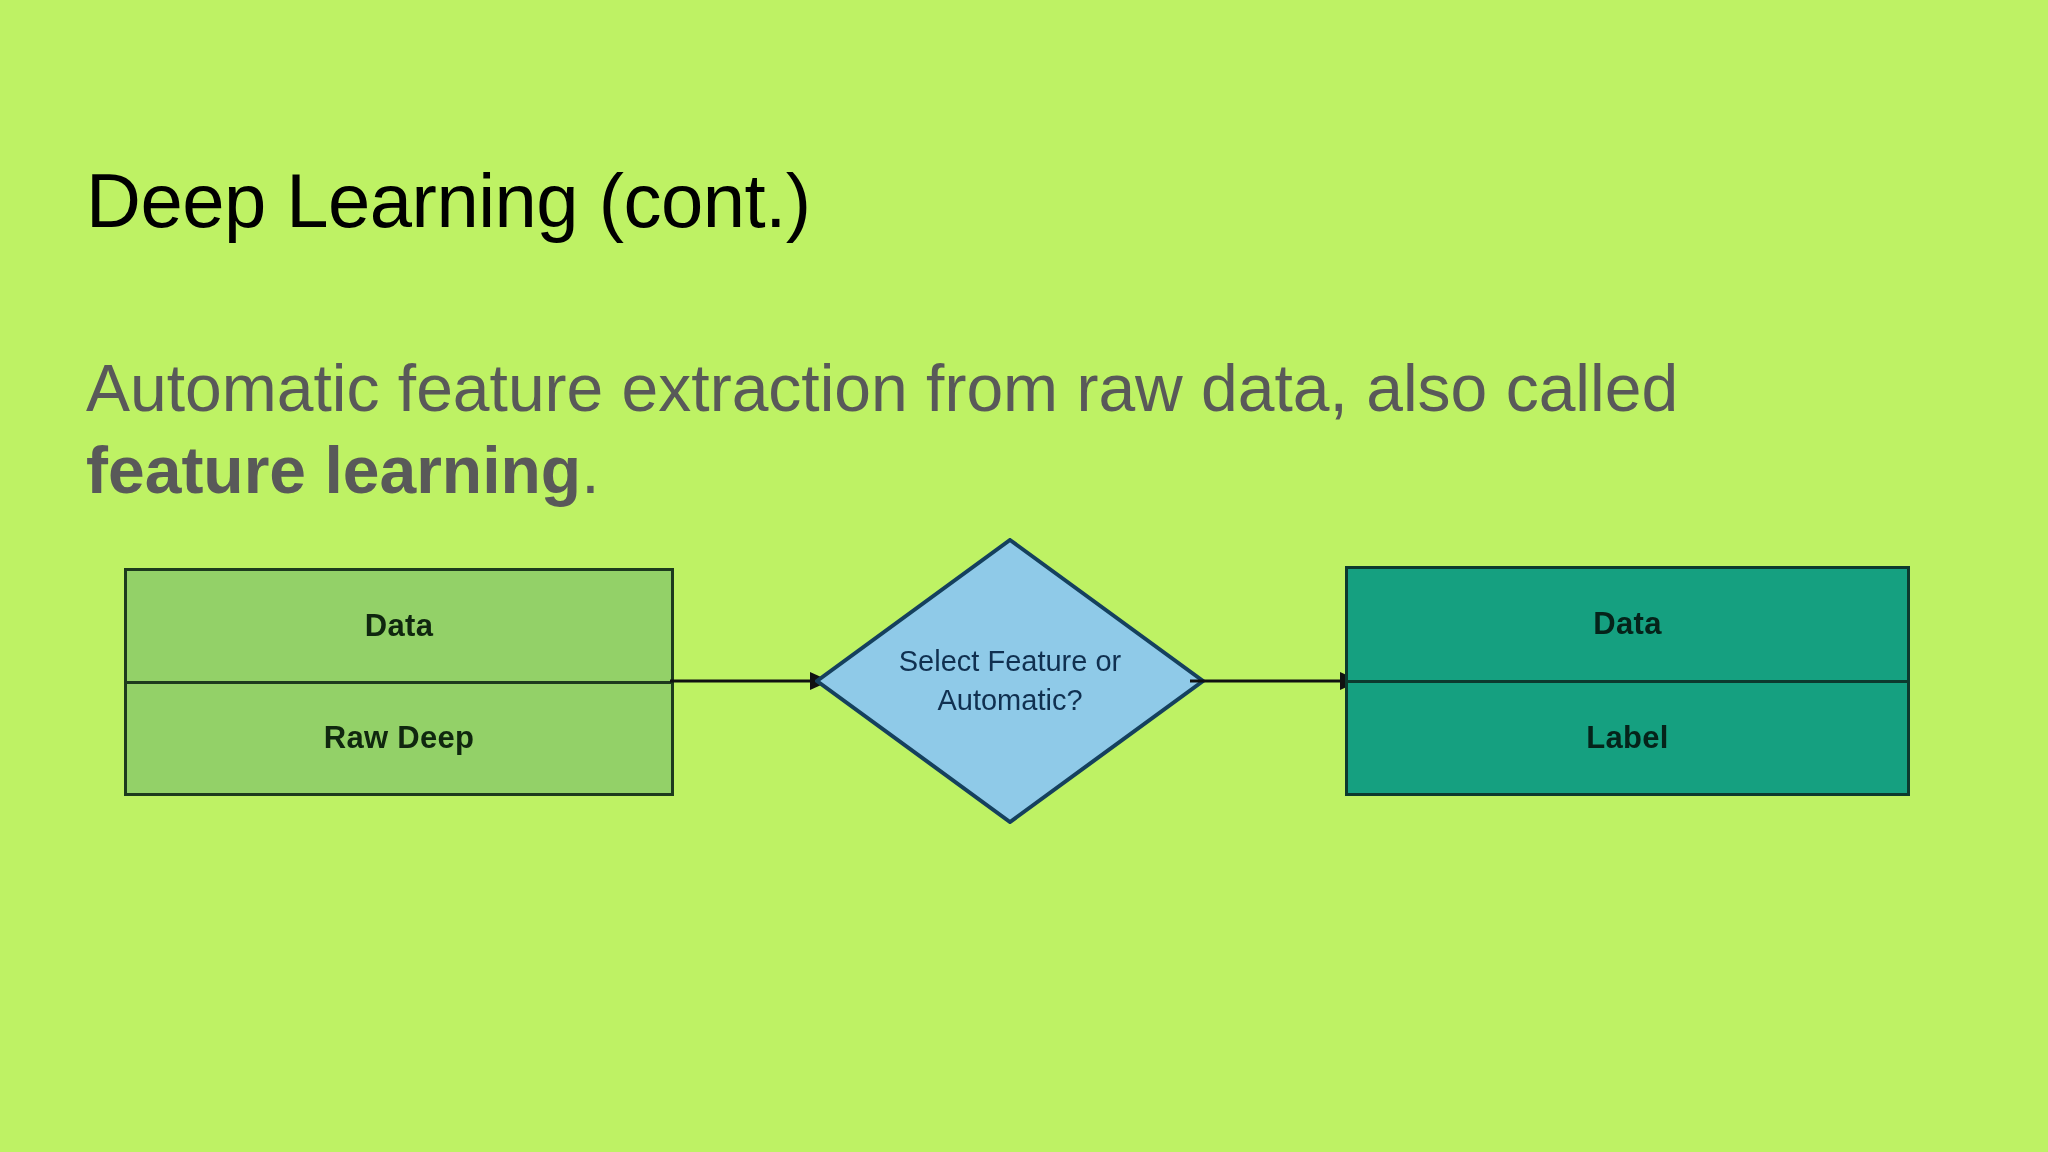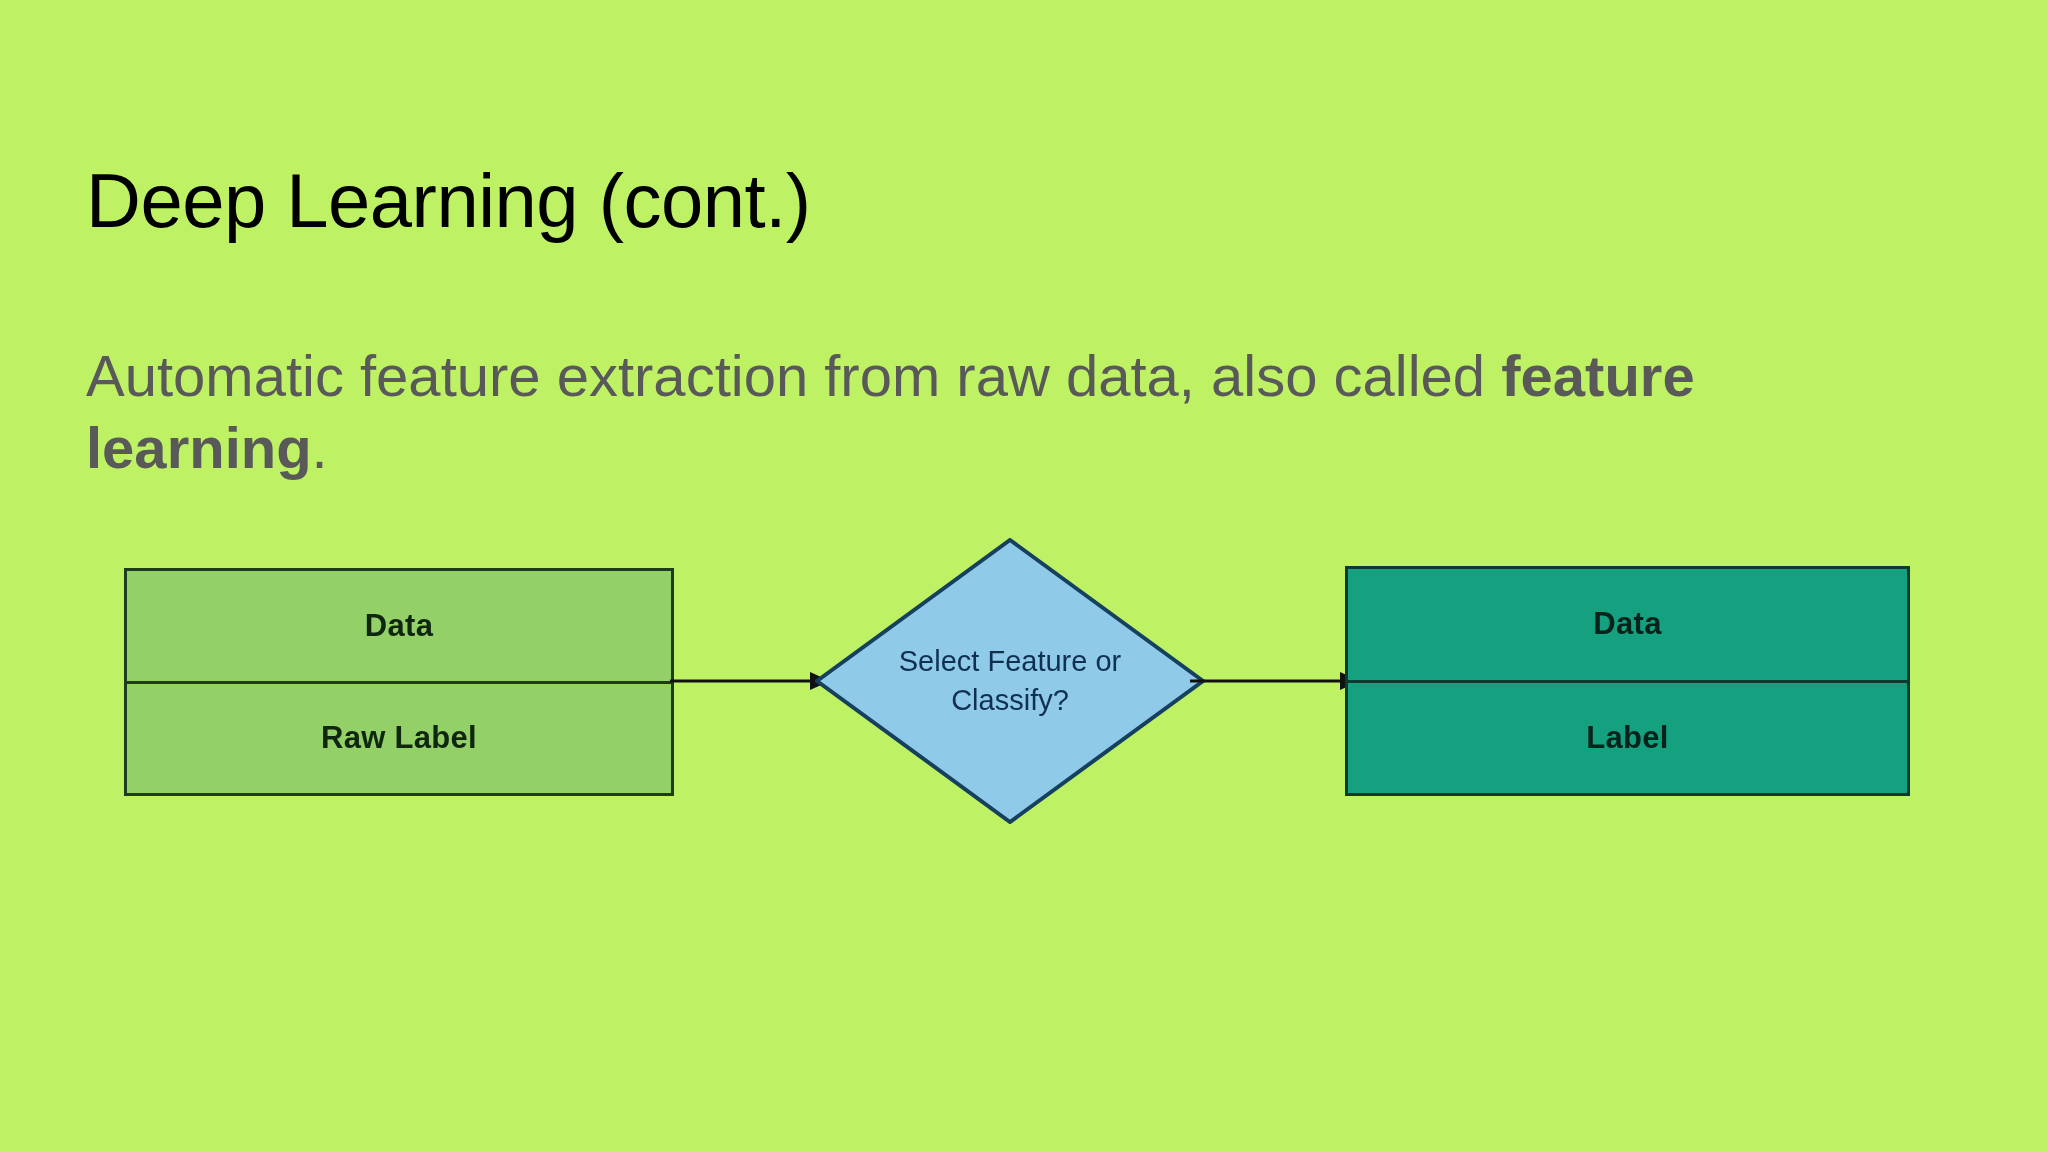--- a/index.html
+++ b/index.html
@@ -28,21 +28,21 @@
     color: #000000;
     font-weight: 400;
     letter-spacing: -0.5px;
     white-space: nowrap;
   }
   .slide-body {
     position: absolute;
     left: 86px;
     top: 282px;
     width: 1760px;
-    font-size: 58px;
+    font-size: 66px;
     line-height: 1.24;
     color: #595959;
     font-weight: 400;
   }
   .slide-body .em {
     font-weight: 700;
     color: #595959;
   }
 
   
@@ -151,37 +151,37 @@
   <h1 class="slide-title">Deep Learning (cont.)</h1>
 
   <p class="slide-body">
     <span>Automatic feature extraction from raw data, also called </span><span class="em">feature learning</span><span>.</span>
   </p>
 
   <div class="flowchart">
 
     <div class="node-box" id="box-raw-data">
       <div class="cell">Data</div>
-      <div class="cell">Raw Label</div>
+      <div class="cell">Raw Deep</div>
     </div>
 
     <div class="arrow" id="arrow-left">
       <svg viewBox="0 0 160 24" width="160" height="24" preserveAspectRatio="none">
         <line x1="0" y1="12" x2="142" y2="12" stroke="#111111" stroke-width="3"></line>
         <polygon points="140,3 160,12 140,21" fill="#111111"></polygon>
       </svg>
     </div>
 
     <div id="node-decision">
       <svg viewBox="0 0 390 286" preserveAspectRatio="none">
         <polygon points="195,2 388,143 195,284 2,143" fill="#8FCAE8" stroke="#15405e" stroke-width="4"></polygon>
       </svg>
       <div class="diamond-label">
         <span>Select Feature or</span>
-        <span>Classify?</span>
+        <span>Automatic?</span>
       </div>
     </div>
 
     <div class="arrow" id="arrow-right">
       <svg viewBox="0 0 170 24" width="170" height="24" preserveAspectRatio="none">
         <line x1="0" y1="12" x2="152" y2="12" stroke="#111111" stroke-width="3"></line>
         <polygon points="150,3 170,12 150,21" fill="#111111"></polygon>
       </svg>
     </div>
 

